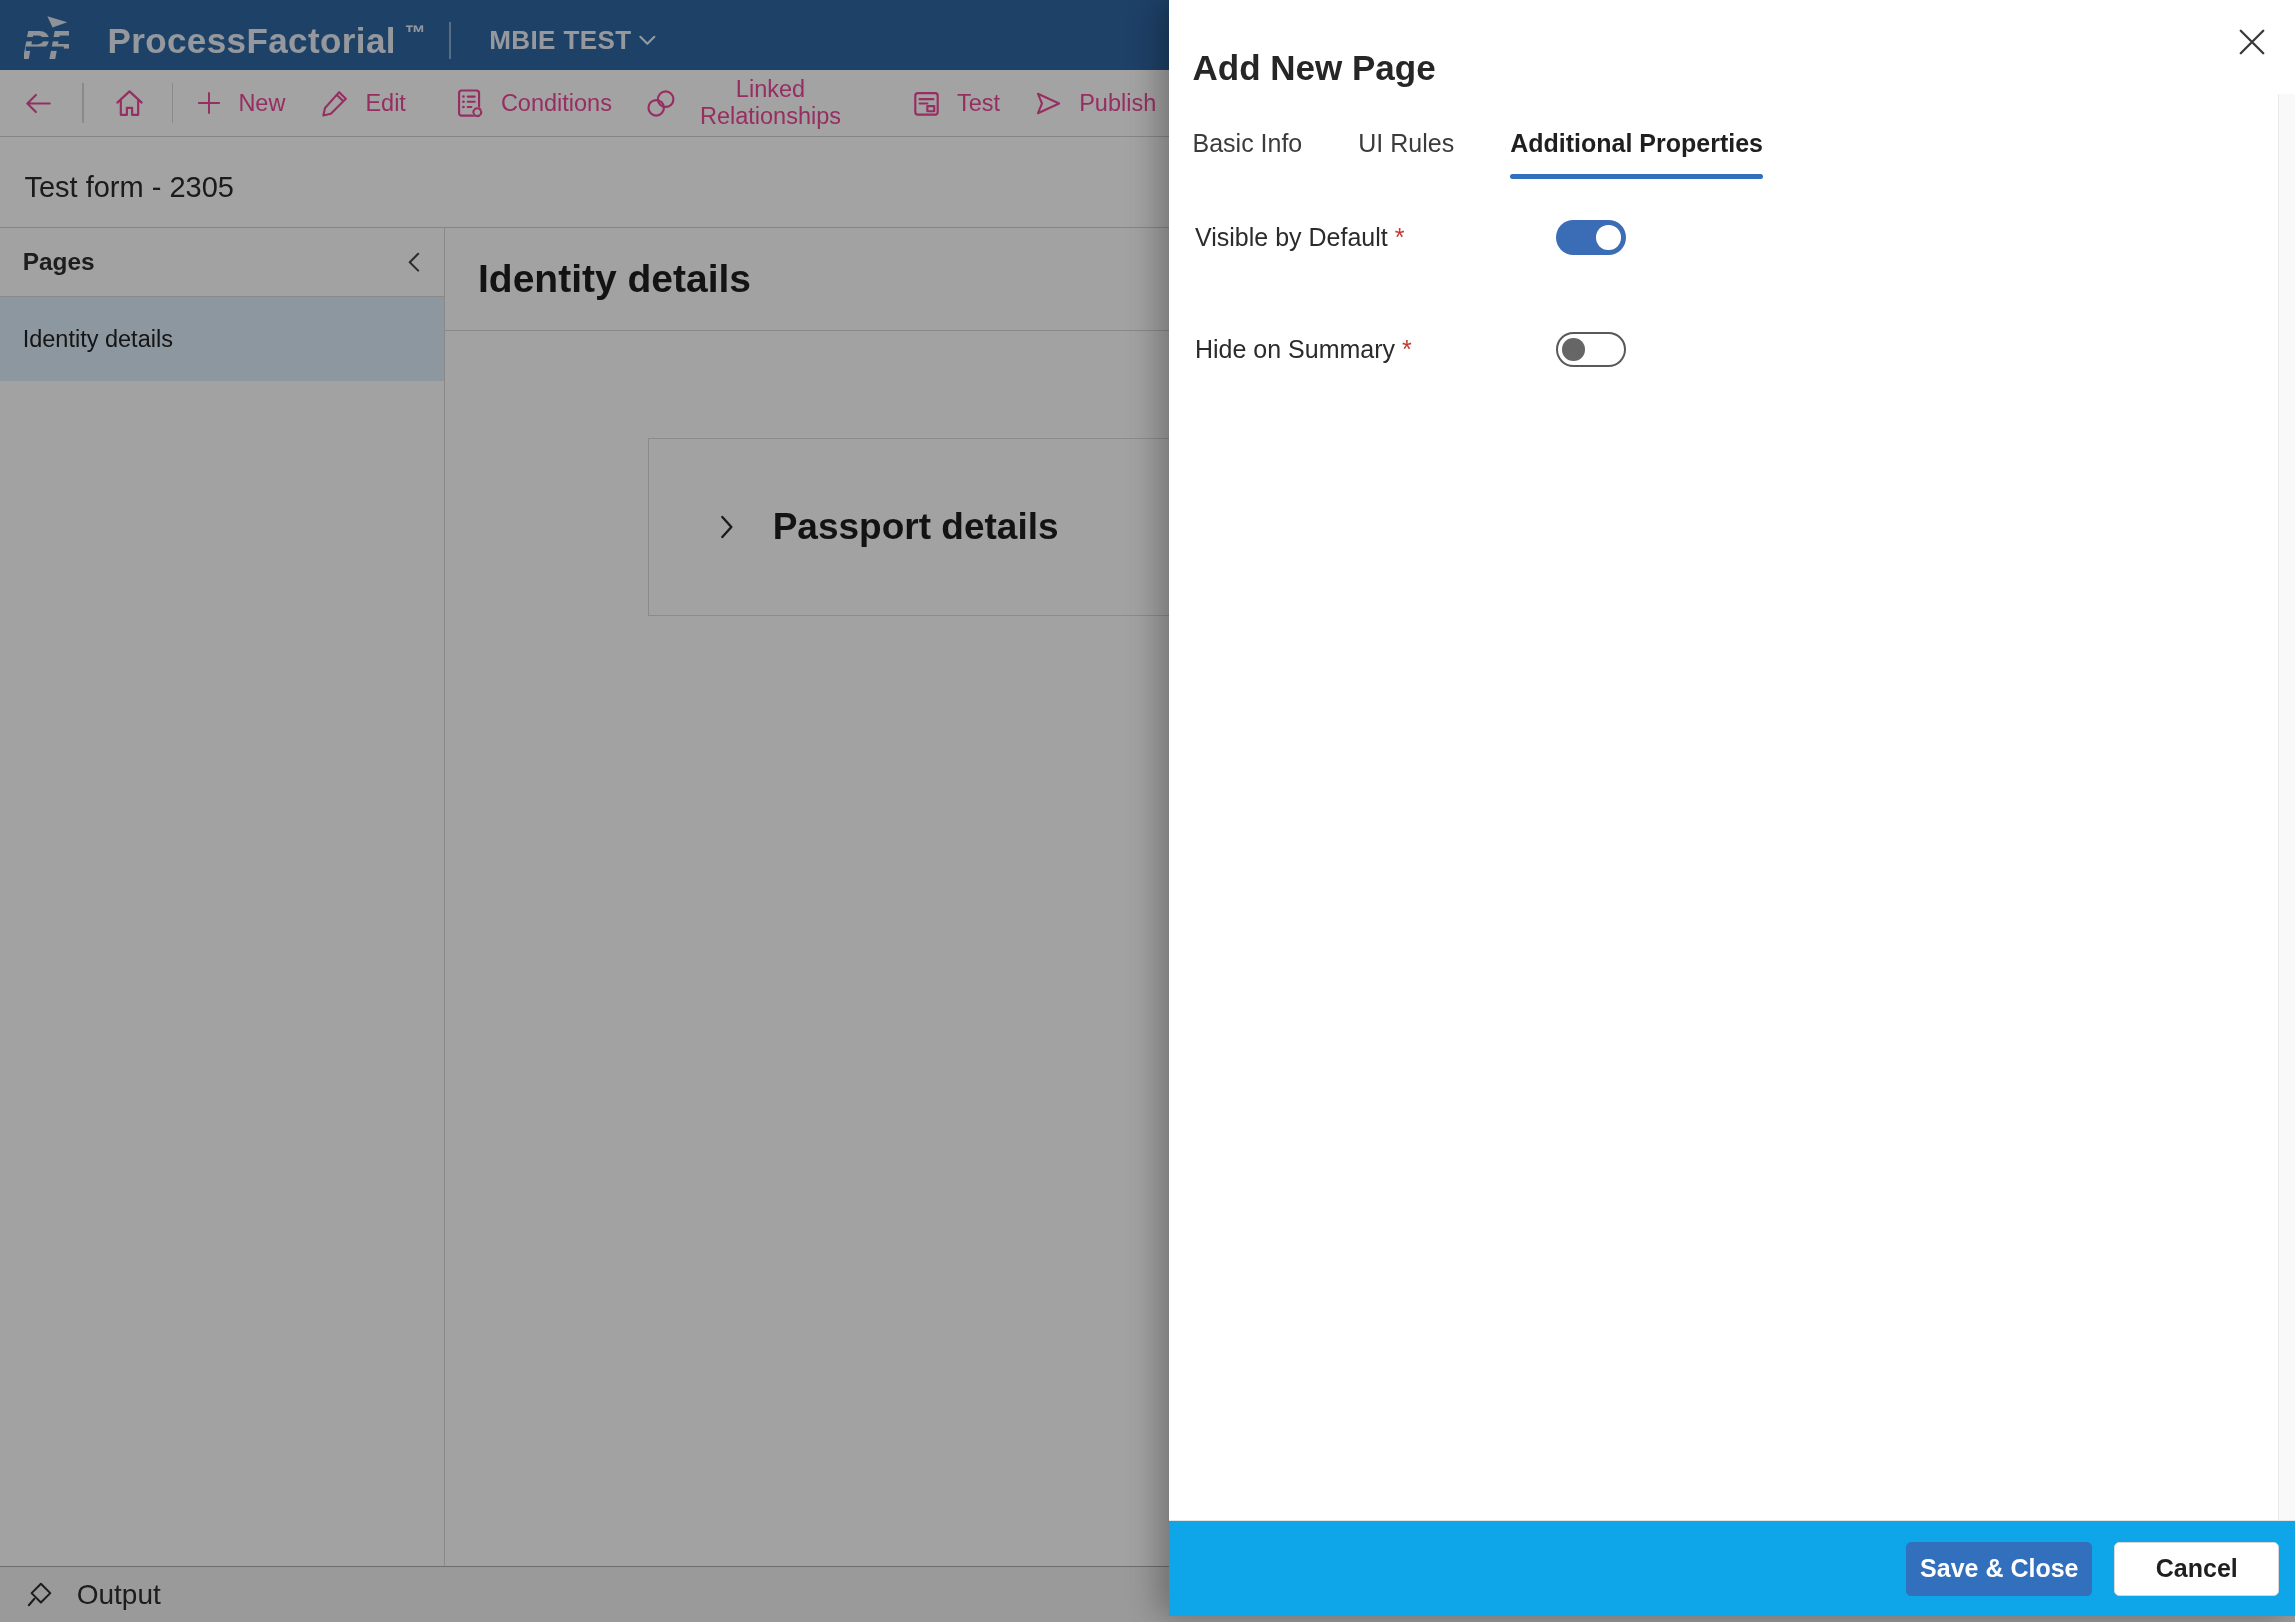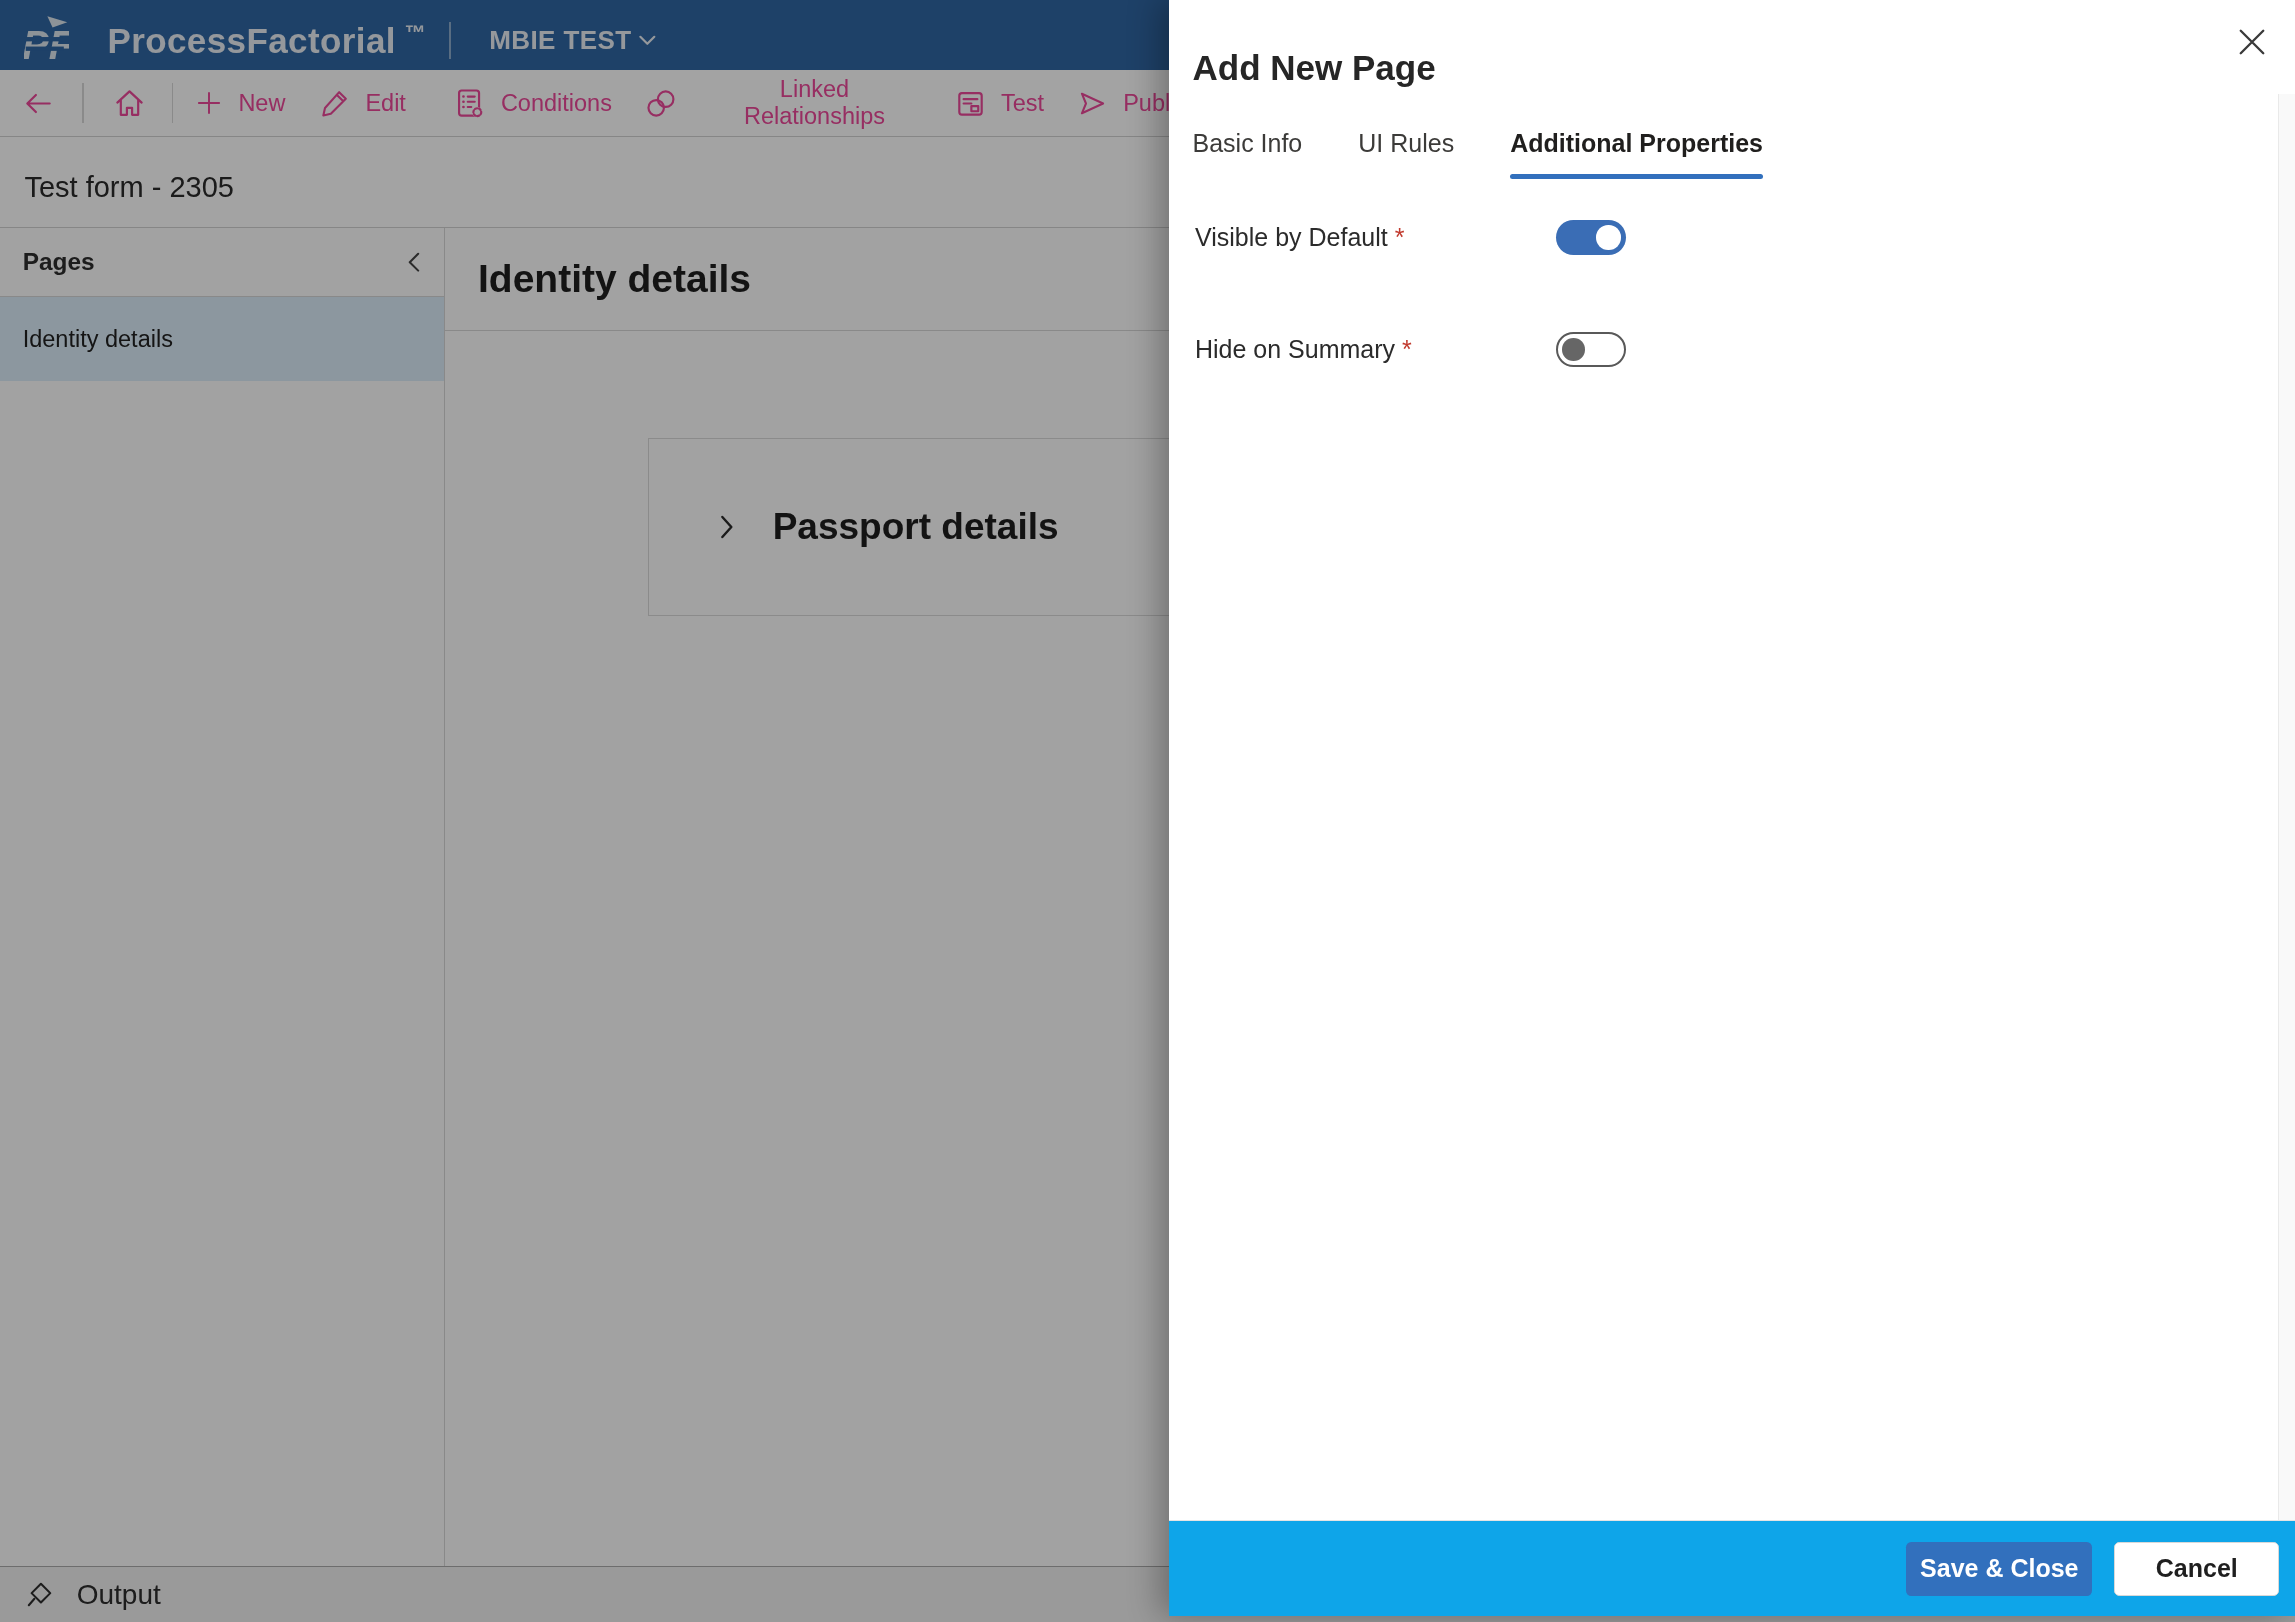--- a/index.html
+++ b/index.html
@@ -127,21 +127,21 @@
     <div class="tb-item" style="margin-left:47px">
       <svg class="ic" width="33" height="33" viewBox="0 0 38 38">
         <rect x="7" y="4" width="23" height="29" rx="3"></rect>
         <path d="M12 11 h.1 M12 17 h.1 M12 23 h.1" stroke-width="3"></path>
         <path d="M17 11 H25 M17 17 H25 M17 23 H21"></path>
         <circle cx="28" cy="29" r="6" fill="#fff" stroke="none"></circle>
         <circle cx="28" cy="29" r="4.5" stroke-dasharray="2.5 2"></circle>
       </svg>
       <span>Conditions</span>
     </div>
-    <div class="tb-item" style="margin-left:33px;gap:68px">
+    <div class="tb-item" style="margin-left:33px;gap:24px">
       <svg class="ic" width="31" height="31" viewBox="0 0 36 36">
         <circle cx="13" cy="23" r="9"></circle>
           <circle cx="24" cy="13" r="9"></circle>
       </svg>
       <span class="tb-two-line">
         <span>Linked</span><br><span>Relationships</span>
       </span>
     </div>
     <div class="tb-item" style="margin-left:70px">
       <svg class="ic" width="31" height="31" viewBox="0 0 36 36">

